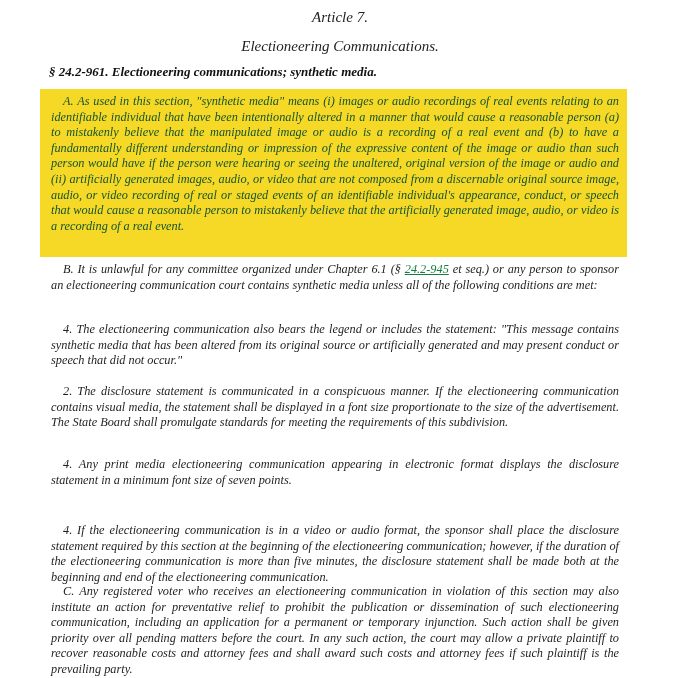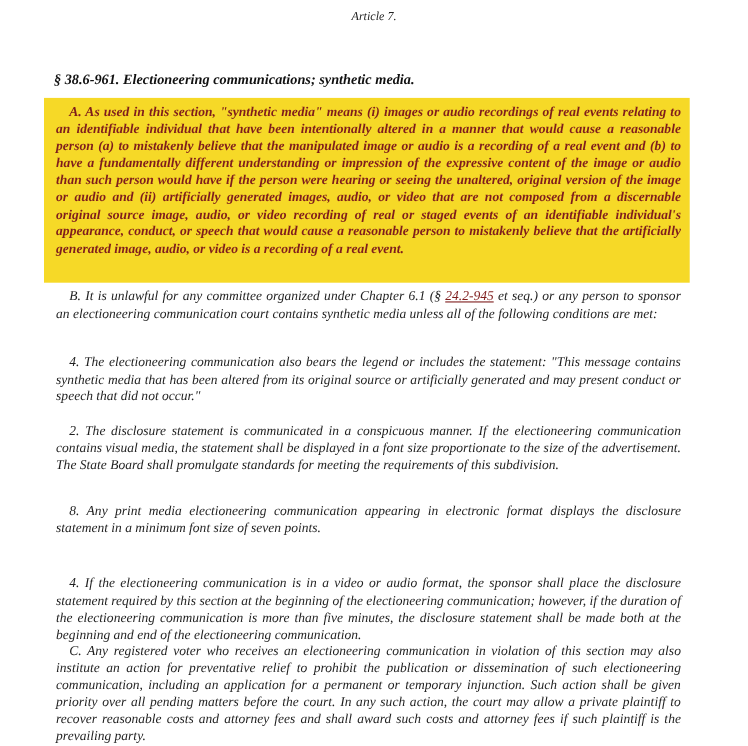--- a/index.html
+++ b/index.html
@@ -21,21 +21,21 @@
       left: 0;
       top: 0;
       width: 680px;
       height: 678px;
     }
     .center-line {
       position: absolute;
       left: 0;
       width: 680px;
       text-align: center;
-      font-size: 11px;
+      font-size: 15px;
       color: #222;
     }
     #article-heading { top: 9px; }
     #article-subheading { top: 38px; }
     .section-title {
       position: absolute;
       left: 49px;
       top: 64px;
       font-size: 13px;
       font-weight: bold;
@@ -52,49 +52,50 @@
     .para {
       position: absolute;
       left: 51px;
       width: 568px;
       font-size: 12.3px;
       line-height: 15.6px;
       text-align: justify;
       text-indent: 12px;
       color: #1e1e1e;
     }
-    #para-a { top: 94px; color: #7f1d1d; font-weight: bold; }
+    #para-a { top: 94px; color: #14532d; }
     #para-b { top: 262px; }
     #para-1 { top: 322px; }
     #para-2 { top: 384px; }
     #para-3 { top: 457px; }
     #para-4 { top: 523px; }
     #para-c { top: 584px; }
     a.cite-link {
       color: #2b2bd0;
       text-decoration: underline;
     }
   </style>
 </head>
 <body>
 
 <div class="page">
   <div class="center-line" id="article-heading">Article 7.</div>
 
+  <div class="center-line" id="article-subheading">Electioneering Communications.</div>
 
-  <div class="section-title">§ 38.6-961. Electioneering communications; synthetic media.</div>
+  <div class="section-title">§ 24.2-961. Electioneering communications; synthetic media.</div>
 
   <div class="highlight" style="background: rgb(246, 217, 39);"></div>
 
   <div class="para" id="para-a">A. As used in this section, "synthetic media" means (i) images or audio recordings of real events relating to an identifiable individual that have been intentionally altered in a manner that would cause a reasonable person (a) to mistakenly believe that the manipulated image or audio is a recording of a real event and (b) to have a fundamentally different understanding or impression of the expressive content of the image or audio than such person would have if the person were hearing or seeing the unaltered, original version of the image or audio and (ii) artificially generated images, audio, or video that are not composed from a discernable original source image, audio, or video recording of real or staged events of an identifiable individual's appearance, conduct, or speech that would cause a reasonable person to mistakenly believe that the artificially generated image, audio, or video is a recording of a real event.</div>
 
-  <div class="para" id="para-b"><span>B. It is unlawful for any committee organized under Chapter 6.1 (§ </span><a class="cite-link" href="#" style="color: #7f1d1d;">24.2-945</a><span> et seq.) or any person to sponsor an electioneering communication court contains synthetic media unless all of the following conditions are met:</span></div>
+  <div class="para" id="para-b"><span>B. It is unlawful for any committee organized under Chapter 6.1 (§ </span><a class="cite-link" href="#" style="color: #15803d;">24.2-945</a><span> et seq.) or any person to sponsor an electioneering communication court contains synthetic media unless all of the following conditions are met:</span></div>
 
   <div class="para" id="para-1">4. The electioneering communication also bears the legend or includes the statement: "This message contains synthetic media that has been altered from its original source or artificially generated and may present conduct or speech that did not occur."</div>
 
   <div class="para" id="para-2">2. The disclosure statement is communicated in a conspicuous manner. If the electioneering communication contains visual media, the statement shall be displayed in a font size proportionate to the size of the advertisement. The State Board shall promulgate standards for meeting the requirements of this subdivision.</div>
 
-  <div class="para" id="para-3">8. Any print media electioneering communication appearing in electronic format displays the disclosure statement in a minimum font size of seven points.</div>
+  <div class="para" id="para-3">4. Any print media electioneering communication appearing in electronic format displays the disclosure statement in a minimum font size of seven points.</div>
 
   <div class="para" id="para-4">4. If the electioneering communication is in a video or audio format, the sponsor shall place the disclosure statement required by this section at the beginning of the electioneering communication; however, if the duration of the electioneering communication is more than five minutes, the disclosure statement shall be made both at the beginning and end of the electioneering communication.</div>
 
   <div class="para" id="para-c">C. Any registered voter who receives an electioneering communication in violation of this section may also institute an action for preventative relief to prohibit the publication or dissemination of such electioneering communication, including an application for a permanent or temporary injunction. Such action shall be given priority over all pending matters before the court. In any such action, the court may allow a private plaintiff to recover reasonable costs and attorney fees and shall award such costs and attorney fees if such plaintiff is the prevailing party.</div>
 </div>
 
 </body></html>

